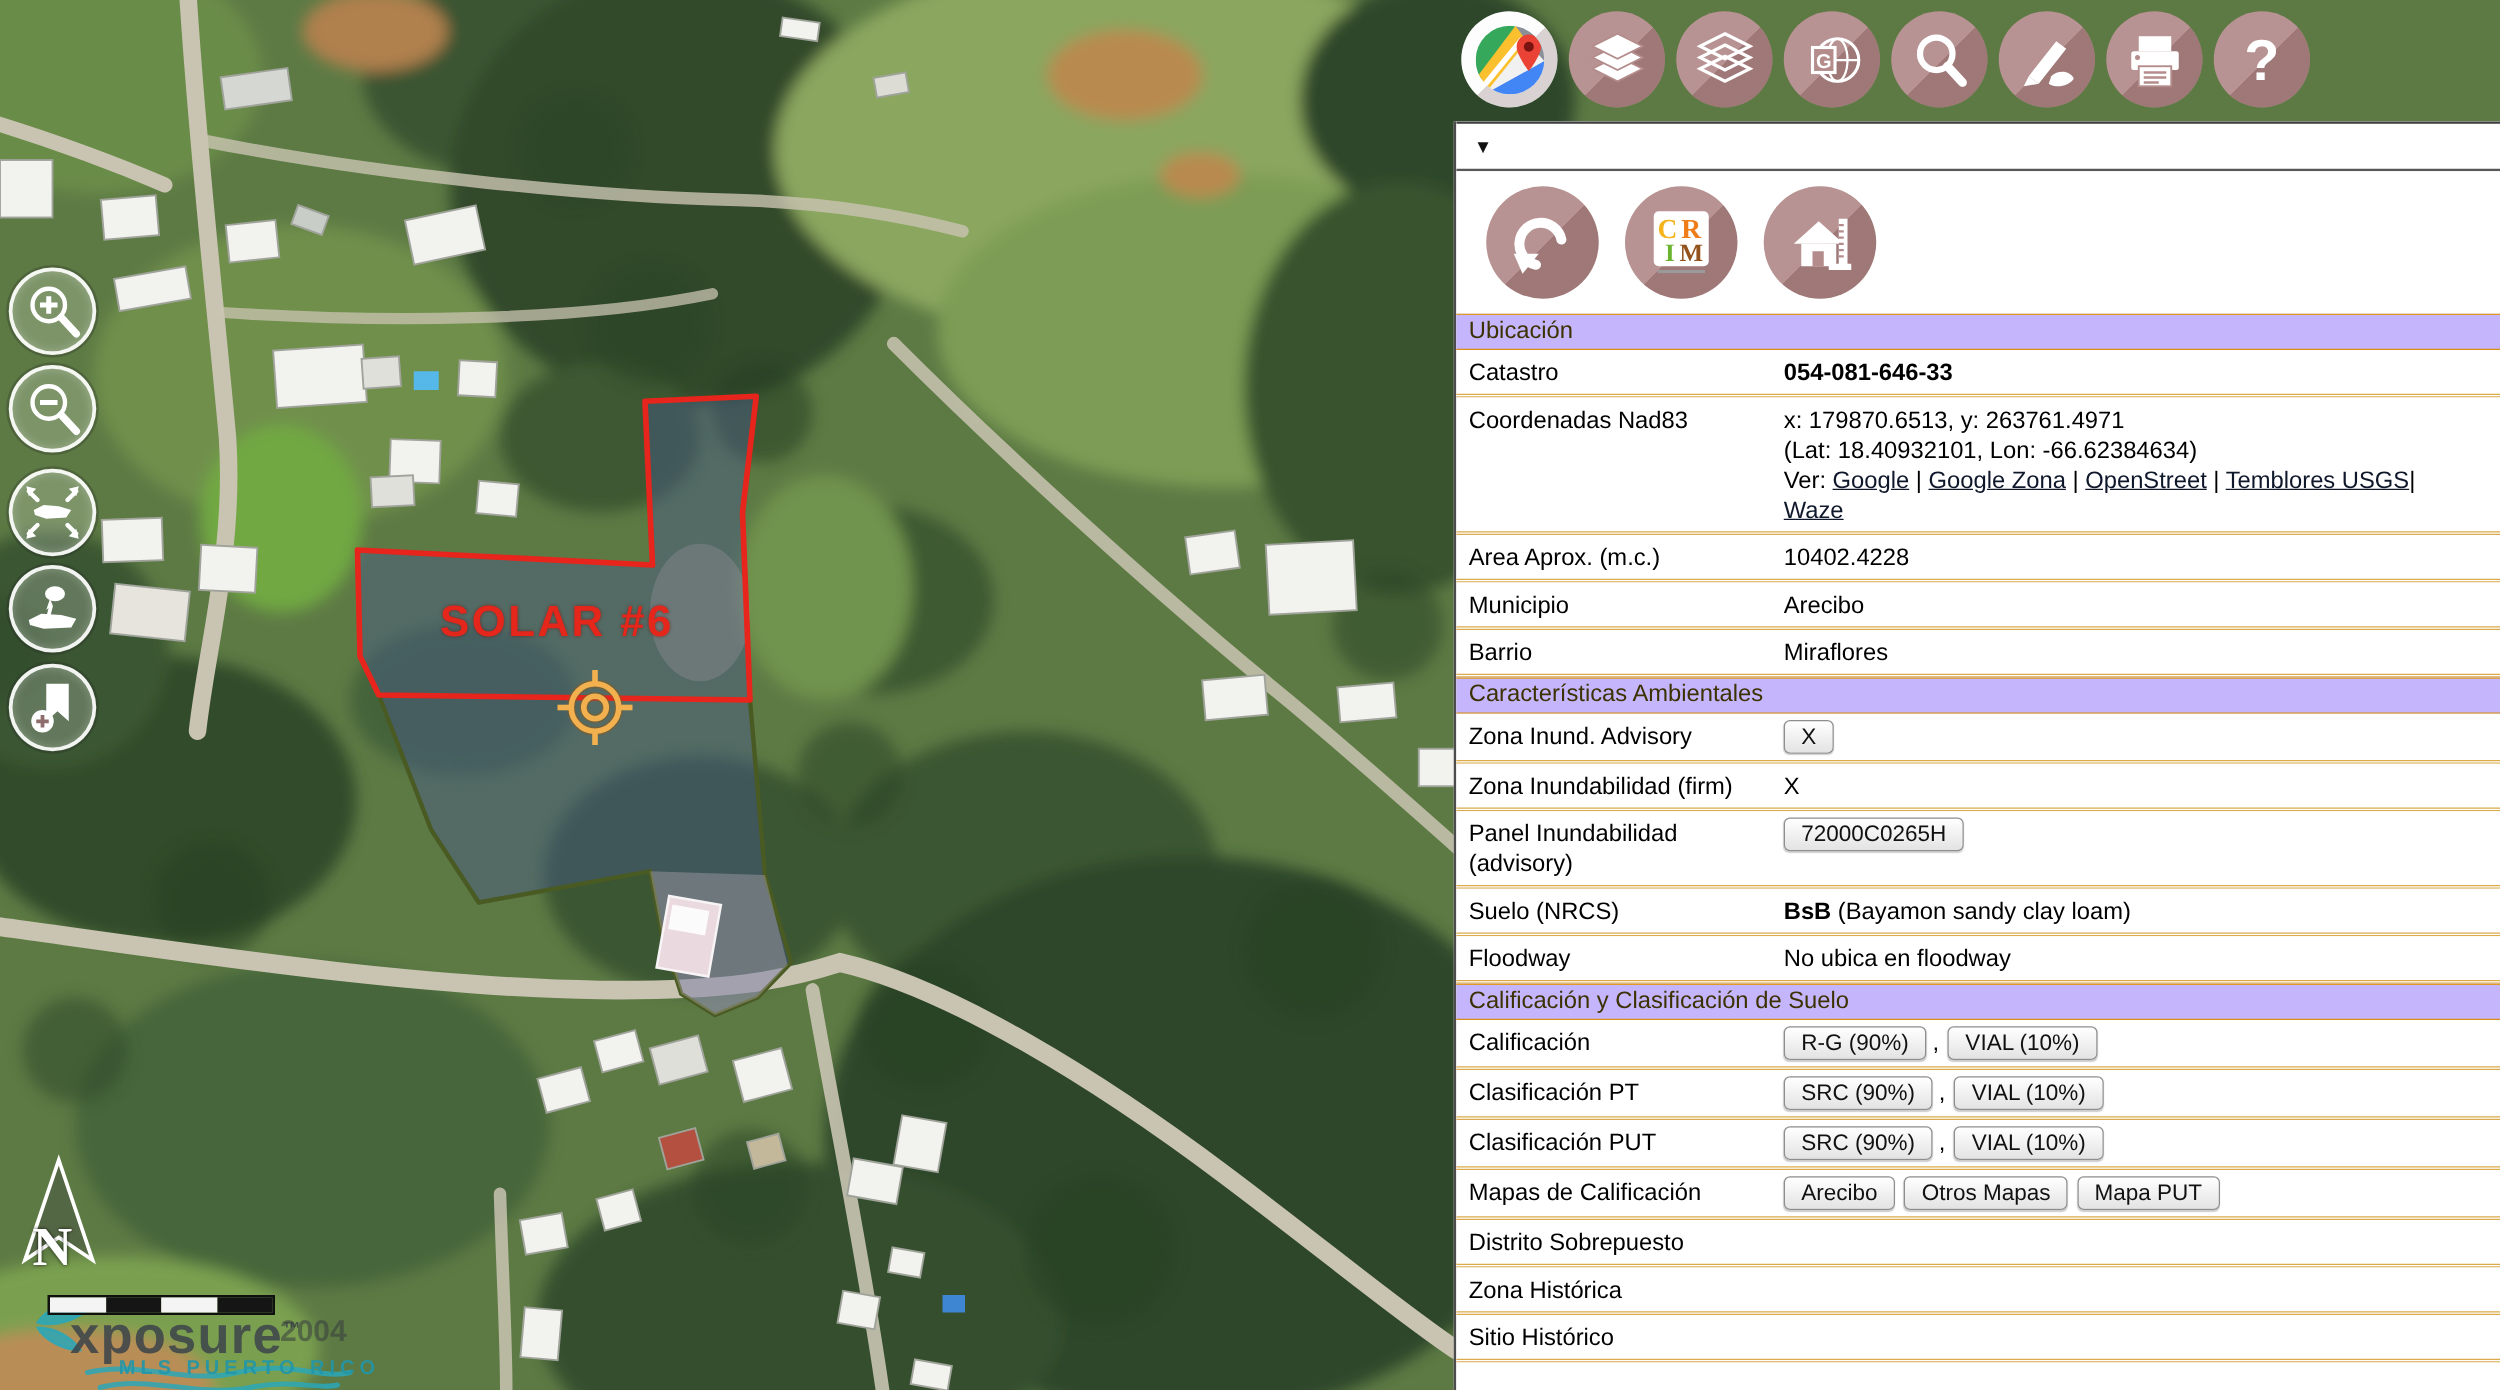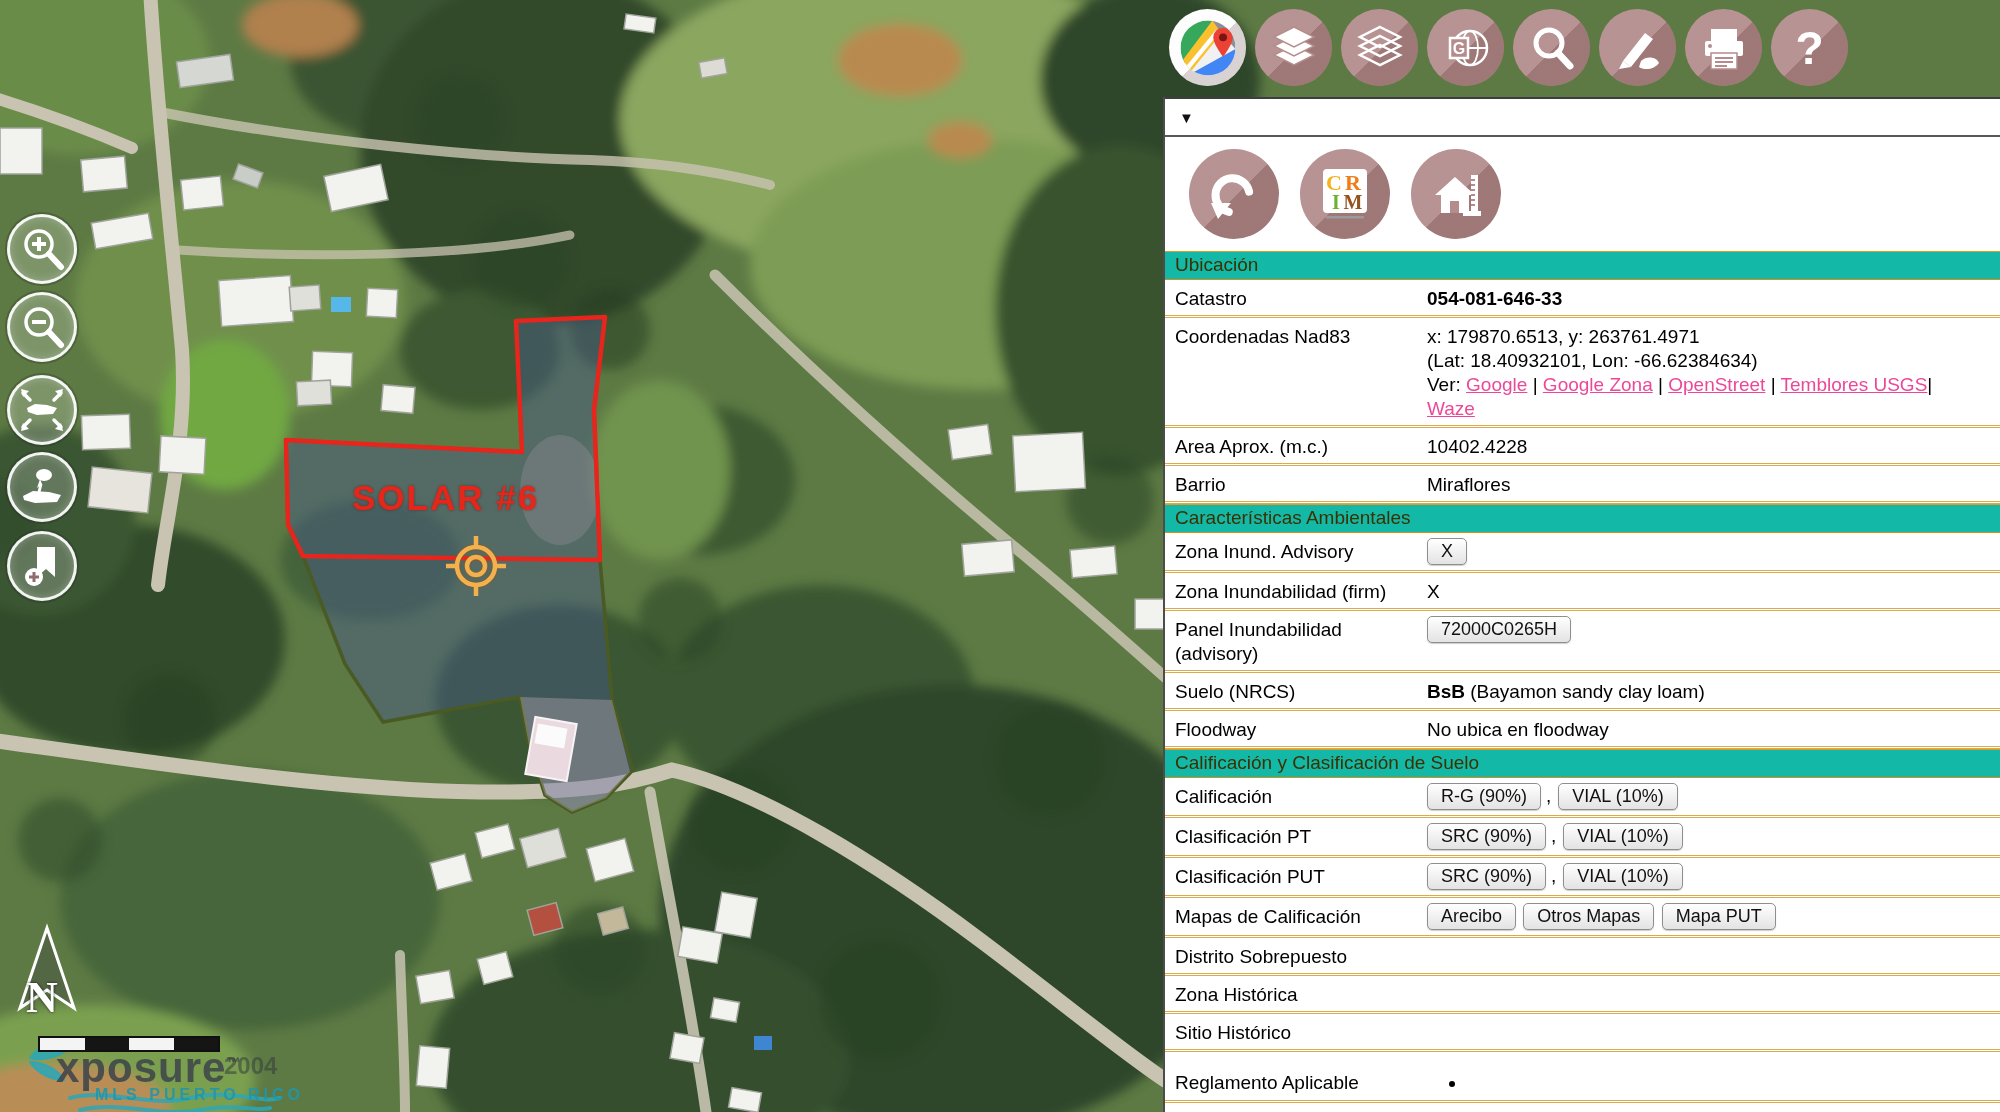--- a/index.html
+++ b/index.html
@@ -52,33 +52,33 @@
   .pbar{height:36px;border-top:2px solid #3e3e3e;border-bottom:2px solid #585858;
     display:flex;align-items:center;background:#fff;}
   .caret{margin-left:14px;font-size:15px;color:#111;cursor:pointer;line-height:1;}
   .picons{height:114px;display:flex;align-items:center;gap:21px;padding-left:24px;background:#fff;}
   .picon{position:relative;width:90px;height:90px;border-radius:50%;background:#b48c8c;
     overflow:hidden;cursor:pointer;display:flex;align-items:center;justify-content:center;flex:none;}
   .picon::after{content:"";position:absolute;inset:0;border-radius:50%;
     background:linear-gradient(135deg,rgba(255,255,255,.06) 52%,rgba(75,38,38,.20) 52%);}
   .picon svg{position:relative;z-index:1;}
 
-  .pheader{background:#14b8a6;border-top:1px solid #e09a25;border-bottom:1px solid #d98f12;
+  .pheader{background:#c4b5fd;border-top:1px solid #e09a25;border-bottom:1px solid #d98f12;
     color:#3c3100;font-size:19px;padding:2px 0 3px 10px;}
   .prow{display:flex;align-items:flex-start;border-bottom:3px double #dbaa4b;
     padding:4px 0 4px 10px;font-size:19px;line-height:24px;color:#000;background:#fff;}
   .plabel{width:252px;flex:none;padding-top:3px;}
   .pvalue{flex:1;padding-top:3px;}
   .prow.btnrow .pvalue{padding-top:0;}
   .bold{font-weight:bold;}
   .btn{display:inline-block;margin:1px 2px 1px 0;padding:2px 13px;font-size:18px;color:#111;
     border:1px solid #8e8e8e;border-radius:5px;background:linear-gradient(#ffffff,#e3e3e3);
     box-shadow:0 1px 1px rgba(0,0,0,.2);cursor:pointer;white-space:nowrap;}
   .sep{margin:0 7px 0 3px;}
-  a.plink, .plink{color:#ec4899;text-decoration:underline;cursor:pointer;}
+  a.plink, .plink{color:#0f172a;text-decoration:underline;cursor:pointer;}
   .pvalue ul{margin:0 0 0 26px;padding:0 0 0 14px;}
   .pvalue li{margin:0 0 1px 0;}
   .regla{padding-top:16px;}
 </style>
 </head>
 <body>
 
 <div class="stage">
 
   <div class="mapwrap">
@@ -406,20 +406,24 @@
             <div>x: 179870.6513, y: 263761.4971</div>
             <div>(Lat: 18.40932101, Lon: -66.62384634)</div>
             <div>Ver: <a class="plink" href="#">Google</a> | <a class="plink" href="#">Google Zona</a> | <a class="plink" href="#">OpenStreet</a> | <a class="plink" href="#">Temblores USGS</a>|<br><a class="plink" href="#">Waze</a></div>
           </div>
         </div>
         <div class="prow">
           <div class="plabel">Area Aprox. (m.c.)</div>
           <div class="pvalue">10402.4228</div>
         </div>
         <div class="prow">
+          <div class="plabel">Municipio</div>
+          <div class="pvalue">Arecibo</div>
+        </div>
+        <div class="prow">
           <div class="plabel">Barrio</div>
           <div class="pvalue">Miraflores</div>
         </div>
         <div class="pheader">Características Ambientales</div>
         <div class="prow btnrow">
           <div class="plabel">Zona Inund. Advisory</div>
           <div class="pvalue"><button class="btn">X</button></div>
         </div>
         <div class="prow">
           <div class="plabel">Zona Inundabilidad (firm)</div>

